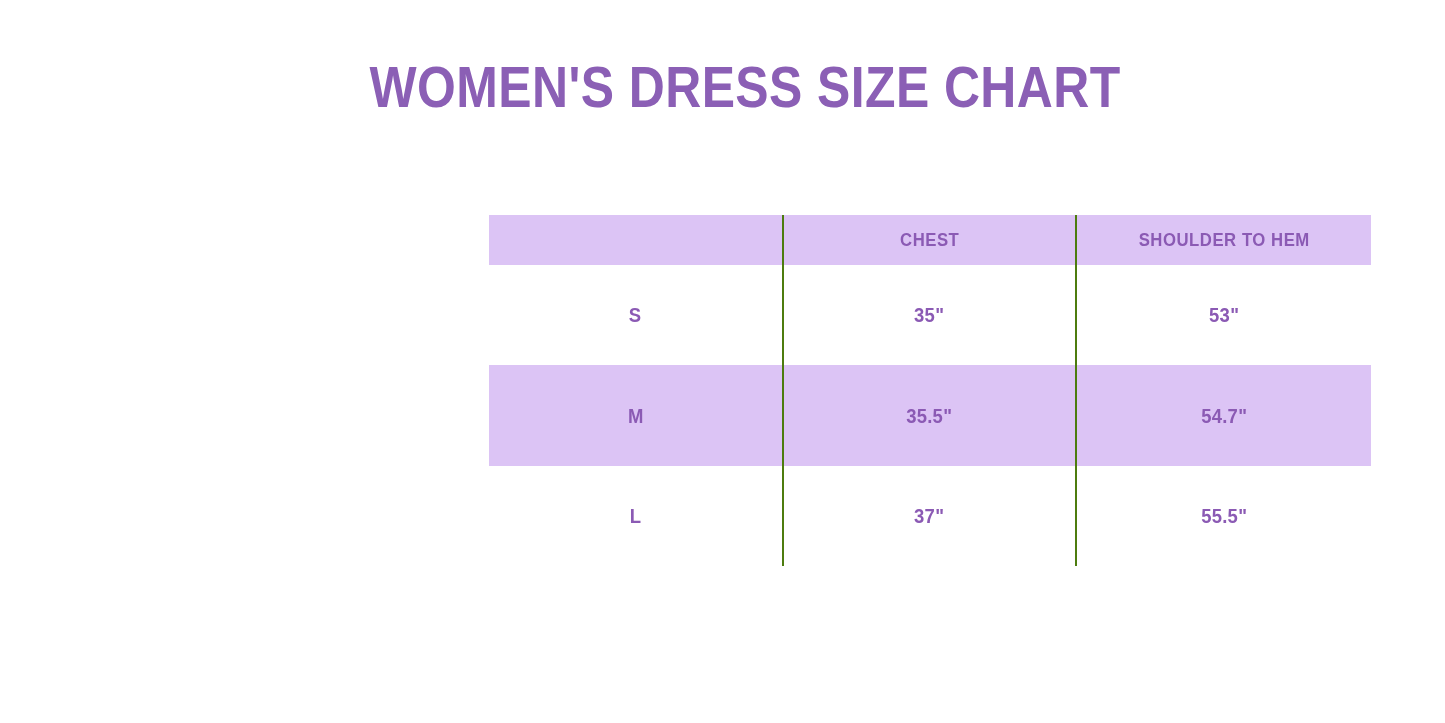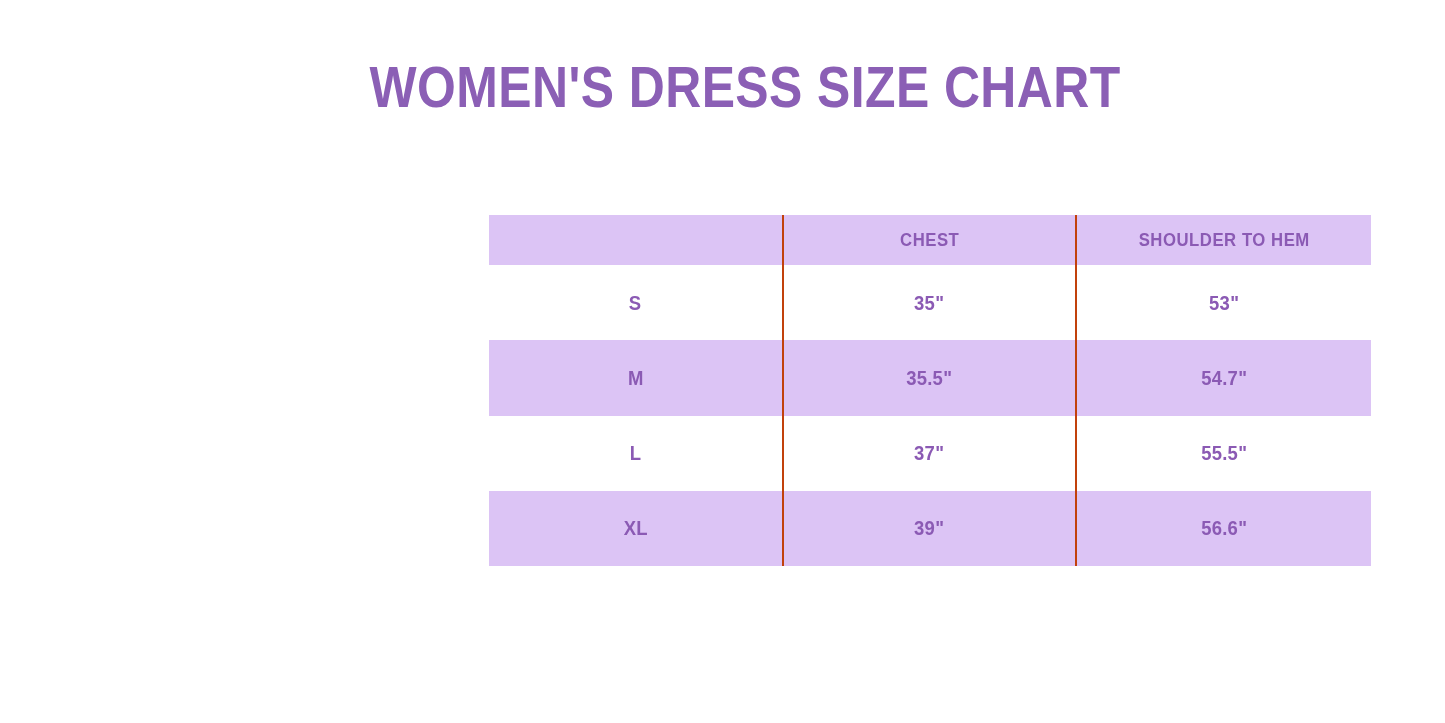--- a/index.html
+++ b/index.html
@@ -80,21 +80,21 @@
   #size-table tbody tr.row-tint  { background: #dcc4f5; }
 
   #size-table td .cell-txt {
     font-size: 21px;
     letter-spacing: 0.3px;
   }
 
   
   #size-table th.div-left,
   #size-table td.div-left {
-    border-left: 2px solid #c2410c;
+    border-left: 2px solid #4d7c0f;
   }
 </style>
 </head>
 <body>
 
 <div id="page-title">WOMEN'S DRESS SIZE CHART</div>
 
 <table id="size-table">
   <colgroup>
     <col class="c1">
@@ -145,28 +145,17 @@
         <span class="cell-txt">L</span>
       </td>
       <td class="div-left">
         <span class="cell-txt">37"</span>
       </td>
       <td class="div-left">
         <span class="cell-txt">55.5"</span>
       </td>
     </tr>
 
-    <tr class="row-tint">
-      <td>
-        <span class="cell-txt">XL</span>
-      </td>
-      <td class="div-left">
-        <span class="cell-txt">39"</span>
-      </td>
-      <td class="div-left">
-        <span class="cell-txt">56.6"</span>
-      </td>
-    </tr>
 
 
 
   </tbody>
 </table>
 
 </body></html>

